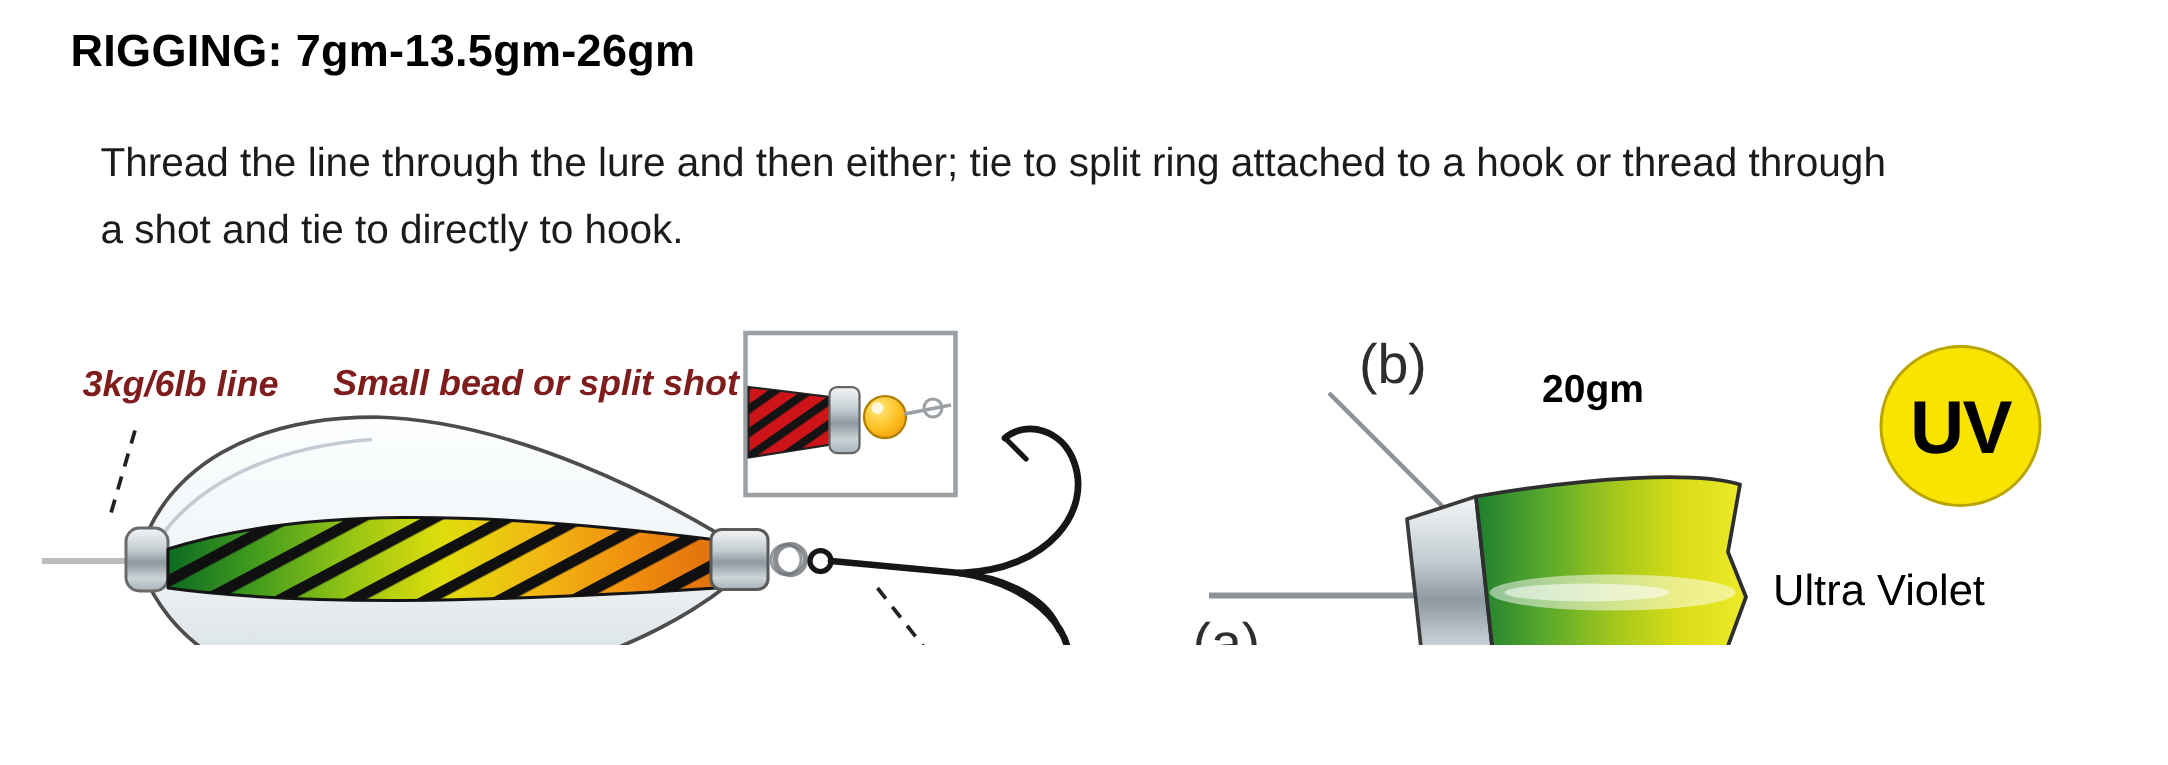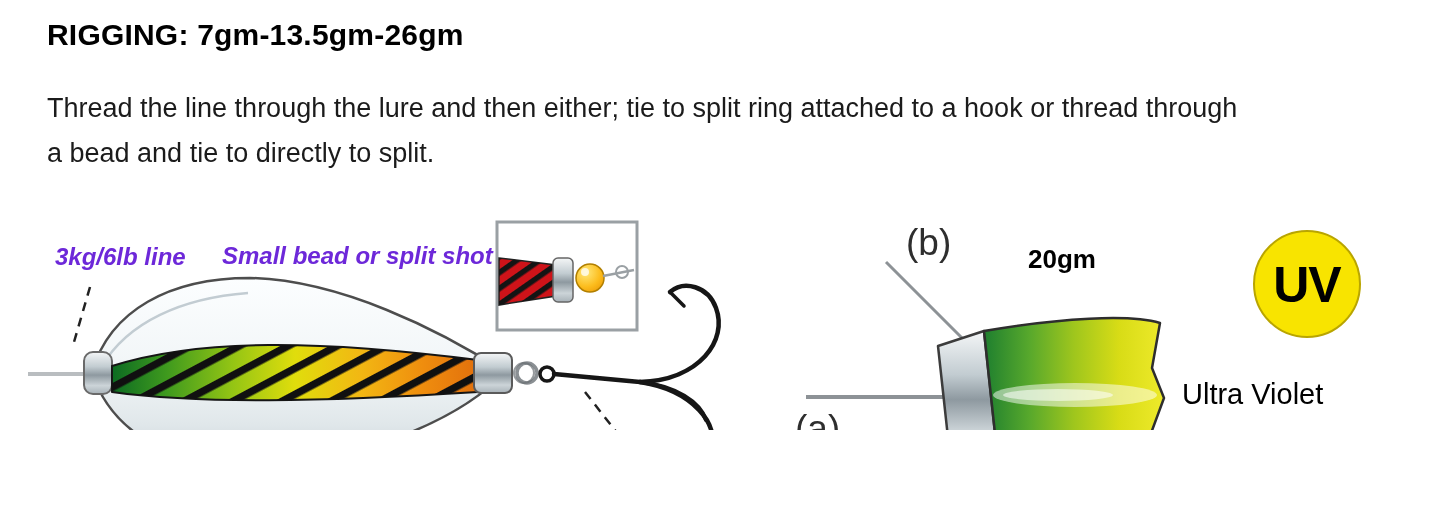--- a/index.html
+++ b/index.html
@@ -8,40 +8,40 @@
     font-family:"Liberation Sans", sans-serif; overflow:hidden; color:#111;
   }
   .title {
     position:absolute; left:47px; top:18px; margin:0;
     font-size:30px; font-weight:700; color:#000; letter-spacing:0.2px;
   }
   .desc {
     position:absolute; left:47px; top:86px; margin:0; width:1360px;
     font-size:27px; line-height:45px; color:#1b1b1b;
   }
-  .desc span { display:block; }
+  .desc span { display:block;margin-left:20px; }
   .diagram { position:absolute; left:0; top:210px; width:1445px; height:300px; }
   .lbl { position:absolute; white-space:nowrap; color:#1b1b1b; }
-  .lbl.italic { font-style:italic; font-weight:600; font-size:24px; color:#6d28d9; }
+  .lbl.italic { font-style:italic; font-weight:600; font-size:24px; color:#7f1d1d; }
   .lbl.big { font-size:37px; color:#2e2e2e; }
   .lbl.weight { font-size:26px; font-weight:700; color:#000; }
   .lbl.caption { width:250px; font-size:29px; color:#000; }
   svg text { font-family:"Liberation Sans", sans-serif; }
   .uv-text { font-size:50px; font-weight:800; text-anchor:middle; fill:#000; letter-spacing:-1px; }
 </style>
 </head>
 <body>
 
 <div class="canvas">
 
   <h1 class="title">RIGGING: 7gm-13.5gm-26gm</h1>
 
   <p class="desc">
     <span>Thread the line through the lure and then either; tie to split ring attached to a hook or thread through</span>
-    <span>a bead and tie to directly to split.</span>
+    <span>a shot and tie to directly to hook.</span>
   </p>
 
   <svg class="diagram" viewBox="0 210 1445 300" width="1445" height="300" xmlns="http://www.w3.org/2000/svg">
     <defs>
       <linearGradient id="spoonGrad" x1="0" y1="0" x2="0" y2="1">
         <stop offset="0" stop-color="#fcfeff"></stop>
         <stop offset="0.5" stop-color="#f1f5f7"></stop>
         <stop offset="0.78" stop-color="#e0e7ea"></stop>
         <stop offset="1" stop-color="#c6d0d5"></stop>
       </linearGradient>

